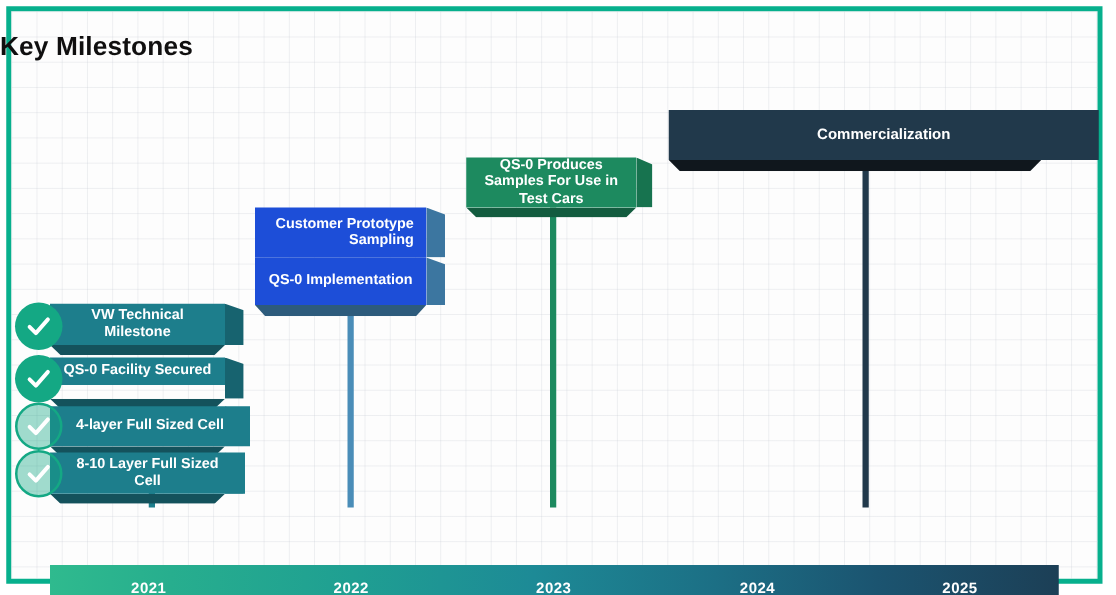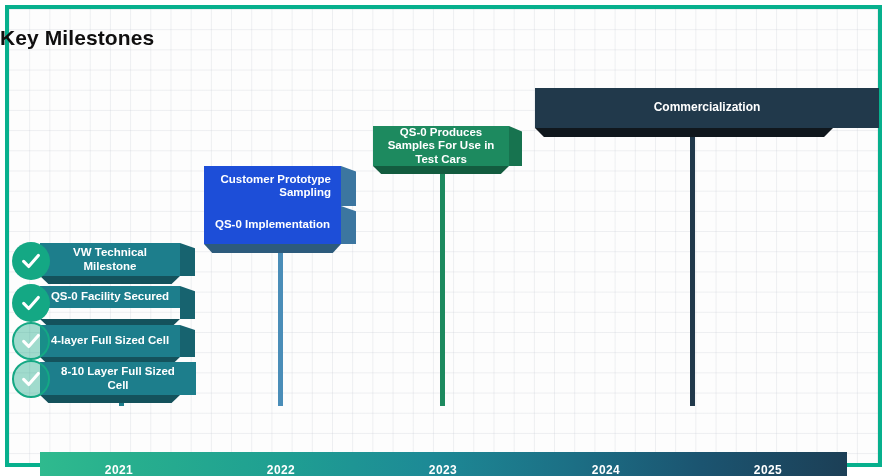--- a/index.html
+++ b/index.html
@@ -193,21 +193,21 @@
     <div class="bottom" style="top:33px; width:140px; height:8px; clip-path: polygon(0 0, 100% 0, 94% 100%, 6% 100%);"></div>
     <div class="face">VW Technical Milestone</div>
   </div>
 
   <div class="box3d b-teal" style="left:40px; top:286px; width:140px; height:22px;">
     <div class="side" style="left:140px; width:15px; height:33px; clip-path: polygon(0 0, 100% 16%, 100% 100%, 0 100%);"></div>
     <div class="bottom" style="top:33px; width:140px; height:8px; clip-path: polygon(0 0, 100% 0, 94% 100%, 6% 100%);"></div>
     <div class="face">QS-0 Facility Secured</div>
   </div>
 
-  <div class="box3d b-teal" style="left:40px; top:325px; width:140px; height:32px;">
+  <div class="box3d b-teal" style="left:40px; top:325px; width:140px; height:32px;padding-left:20px;">
     <div class="side" style="left:140px; width:15px; height:32px; clip-path: polygon(0 0, 100% 16%, 100% 100%, 0 100%);"></div>
     <div class="bottom" style="top:32px; width:140px; height:8px; clip-path: polygon(0 0, 100% 0, 94% 100%, 6% 100%);"></div>
     <div class="face">4-layer Full Sized Cell</div>
   </div>
 
   <div class="box3d b-teal" style="left:40px; top:362px; width:156px; height:33px;">
     <div class="side" style="left:140px; width:15px; height:33px; clip-path: polygon(0 0, 100% 16%, 100% 100%, 0 100%);"></div>
     <div class="bottom" style="top:33px; width:140px; height:8px; clip-path: polygon(0 0, 100% 0, 94% 100%, 6% 100%);"></div>
     <div class="face">8-10 Layer Full Sized Cell</div>
   </div>

